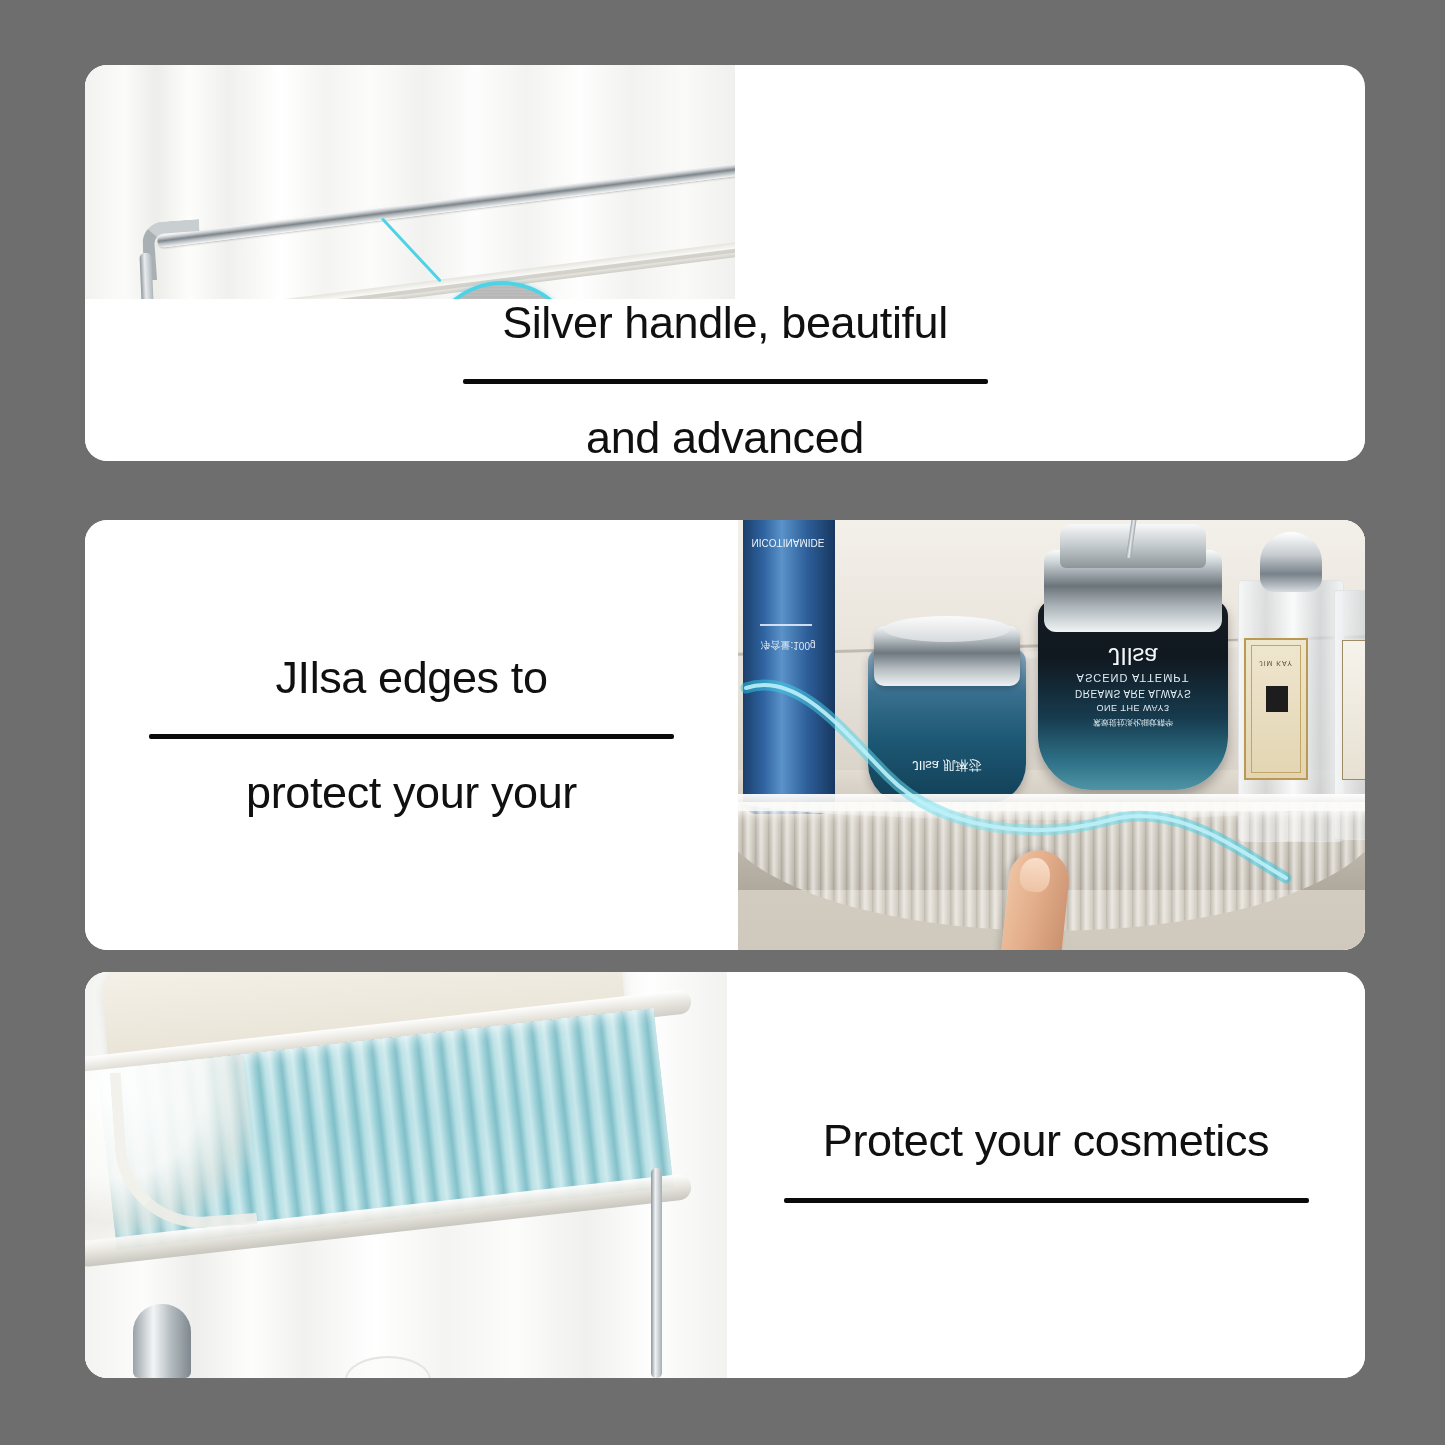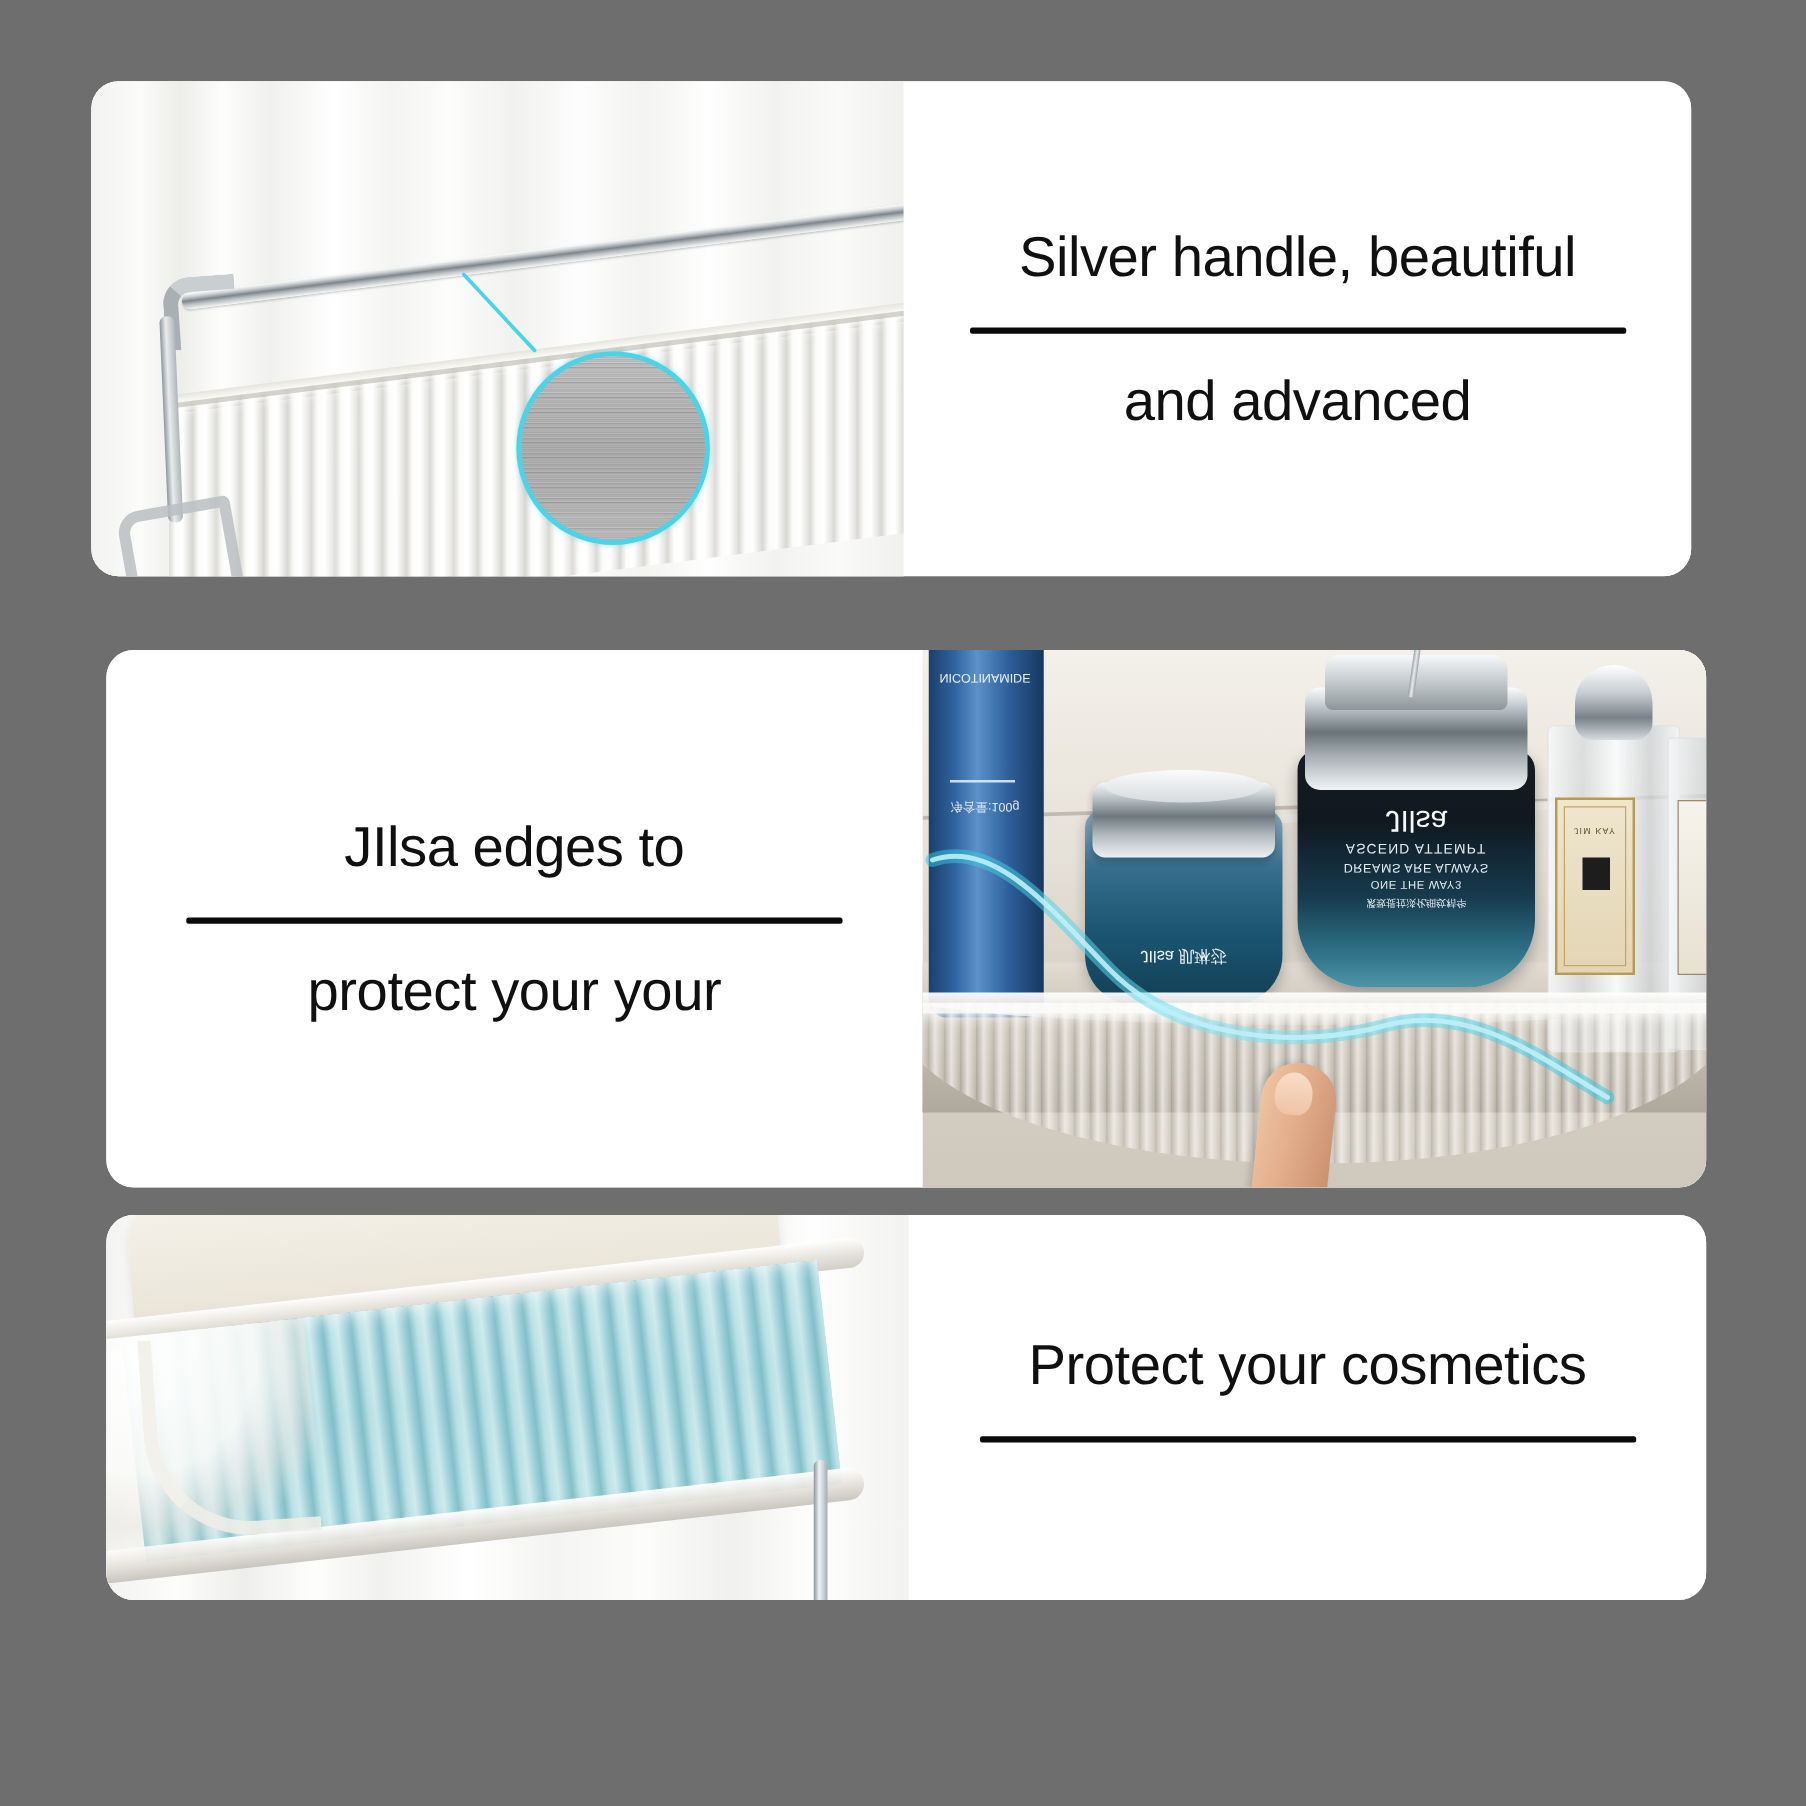--- a/index.html
+++ b/index.html
@@ -17,23 +17,23 @@
   }
 
   
   .card {
     position: absolute;
     background: #ffffff;
     border-radius: 22px;
     overflow: hidden;
     display: flex;
   }
-  #panel-1 { left: 73px;  top: 65px;   width: 1280px; height: 396px; }
+  #panel-1 { left: 85px;  top: 65px;   width: 1280px; height: 396px; flex-direction: column; }
   #panel-2 { left: 85px;  top: 520px;  width: 1280px; height: 430px; }
-  #panel-3 { left: 85px;  top: 972px;  width: 1280px; height: 308px; }
+  #panel-3 { left: 85px;  top: 972px;  width: 1280px; height: 406px; }
 
   .photo { position: relative; overflow: hidden; background: #fbfbfb; }
   .textside {
     position: relative;
     flex: 1;
     background: #ffffff;
     display: flex;
     flex-direction: column;
     align-items: center;
     justify-content: center;

